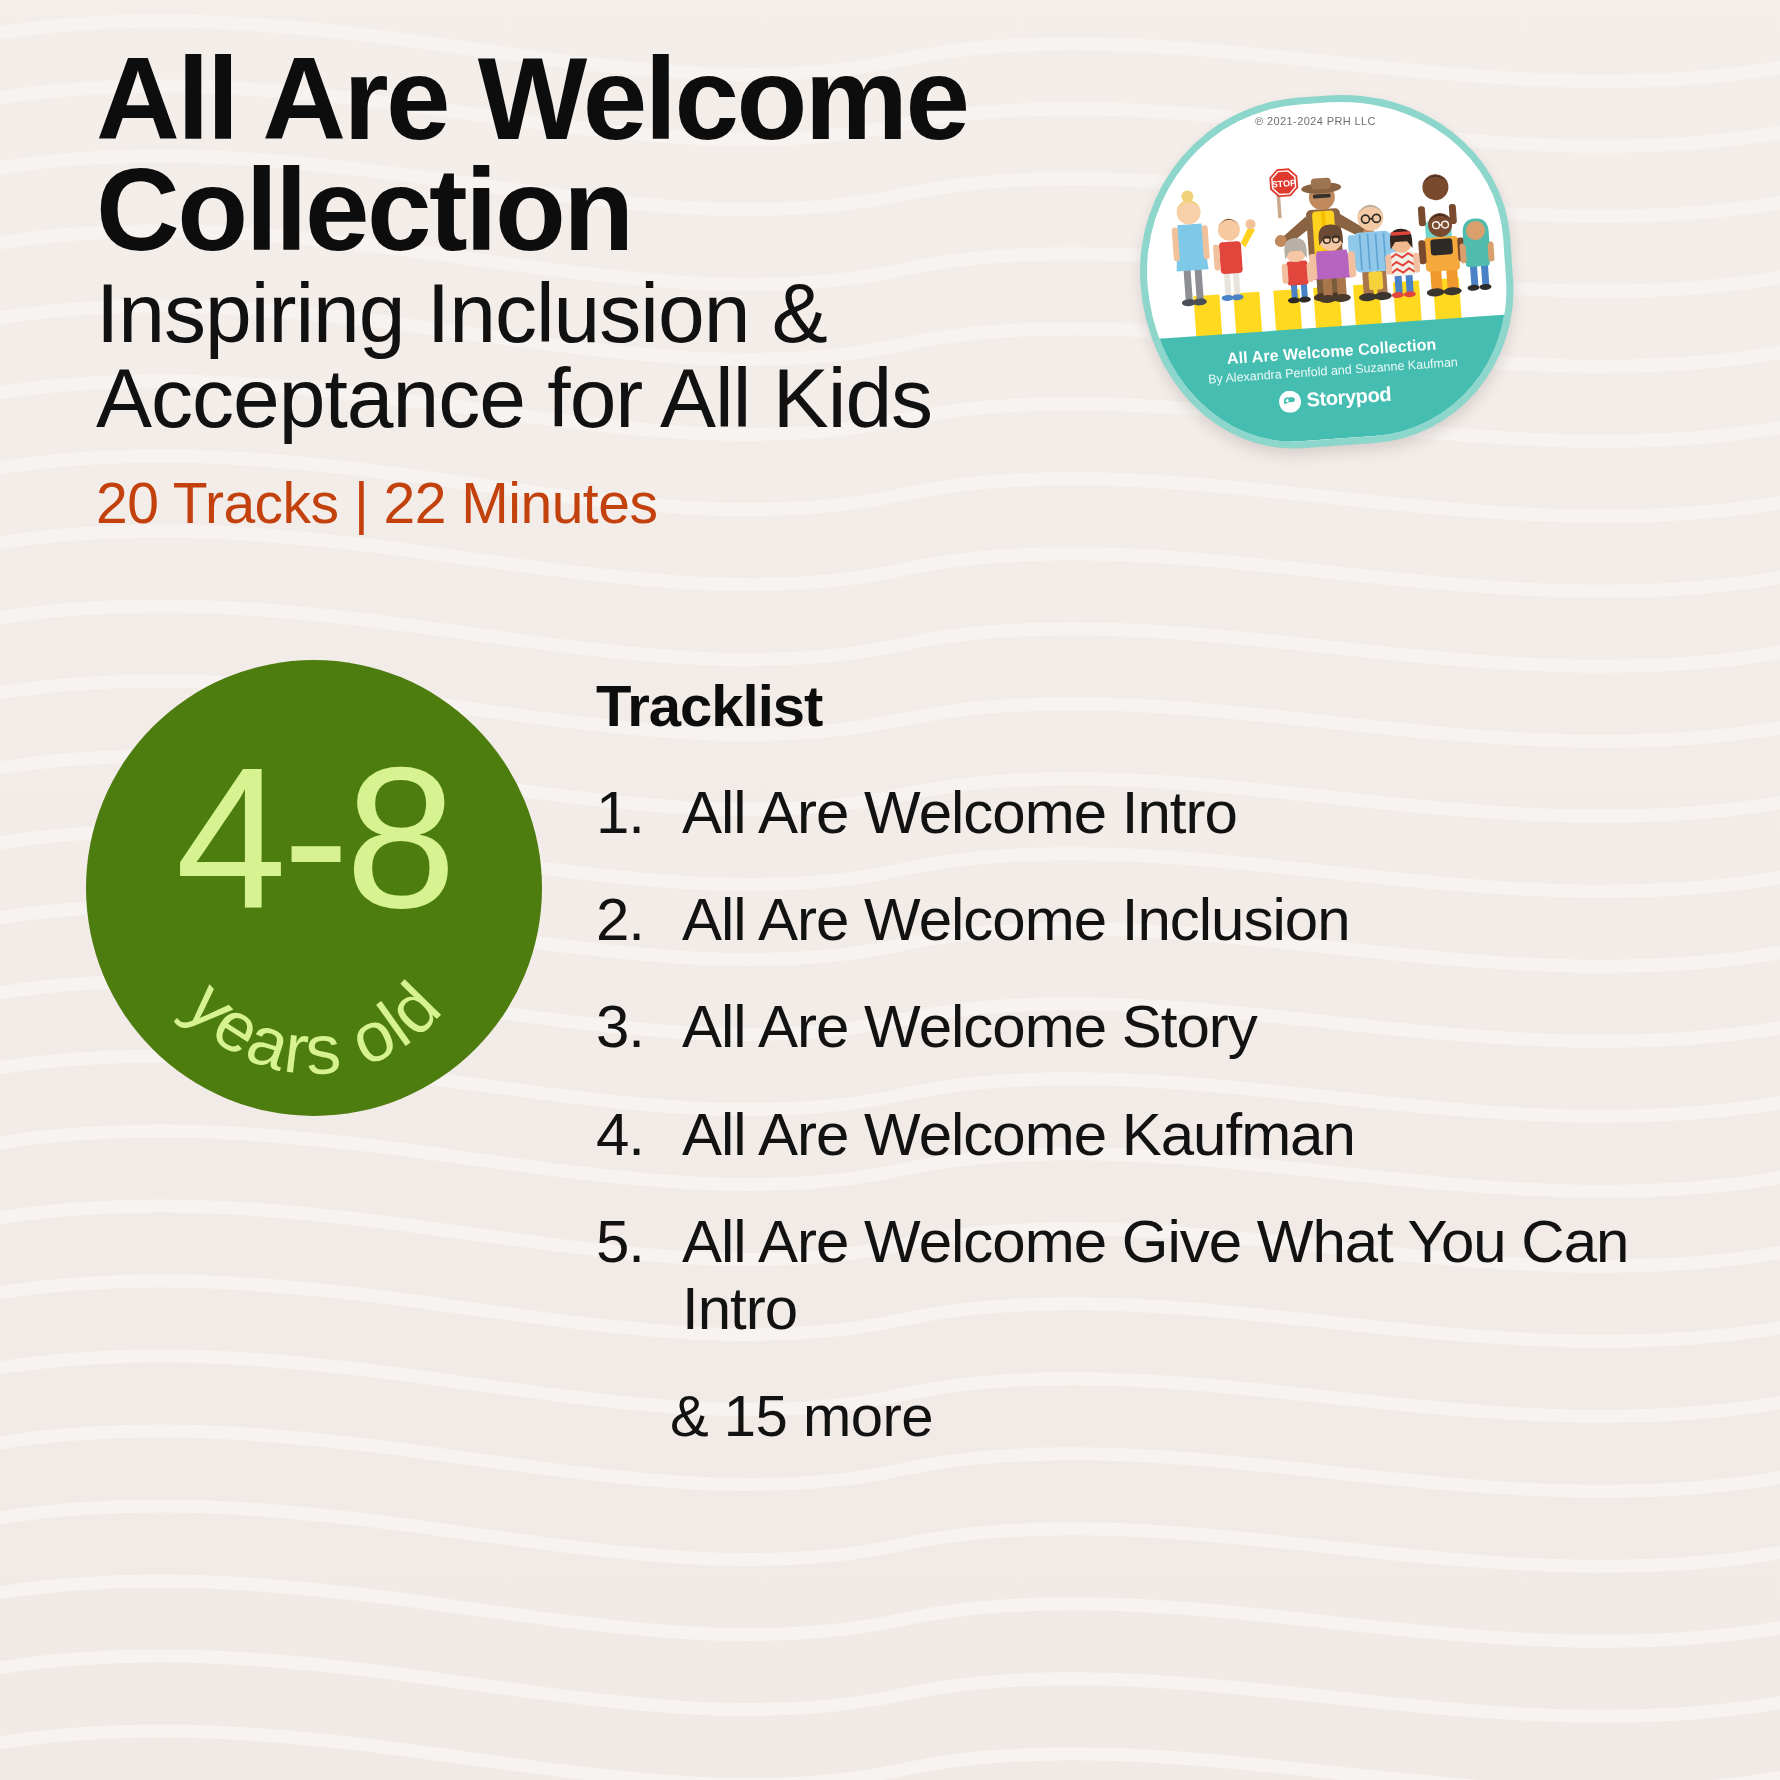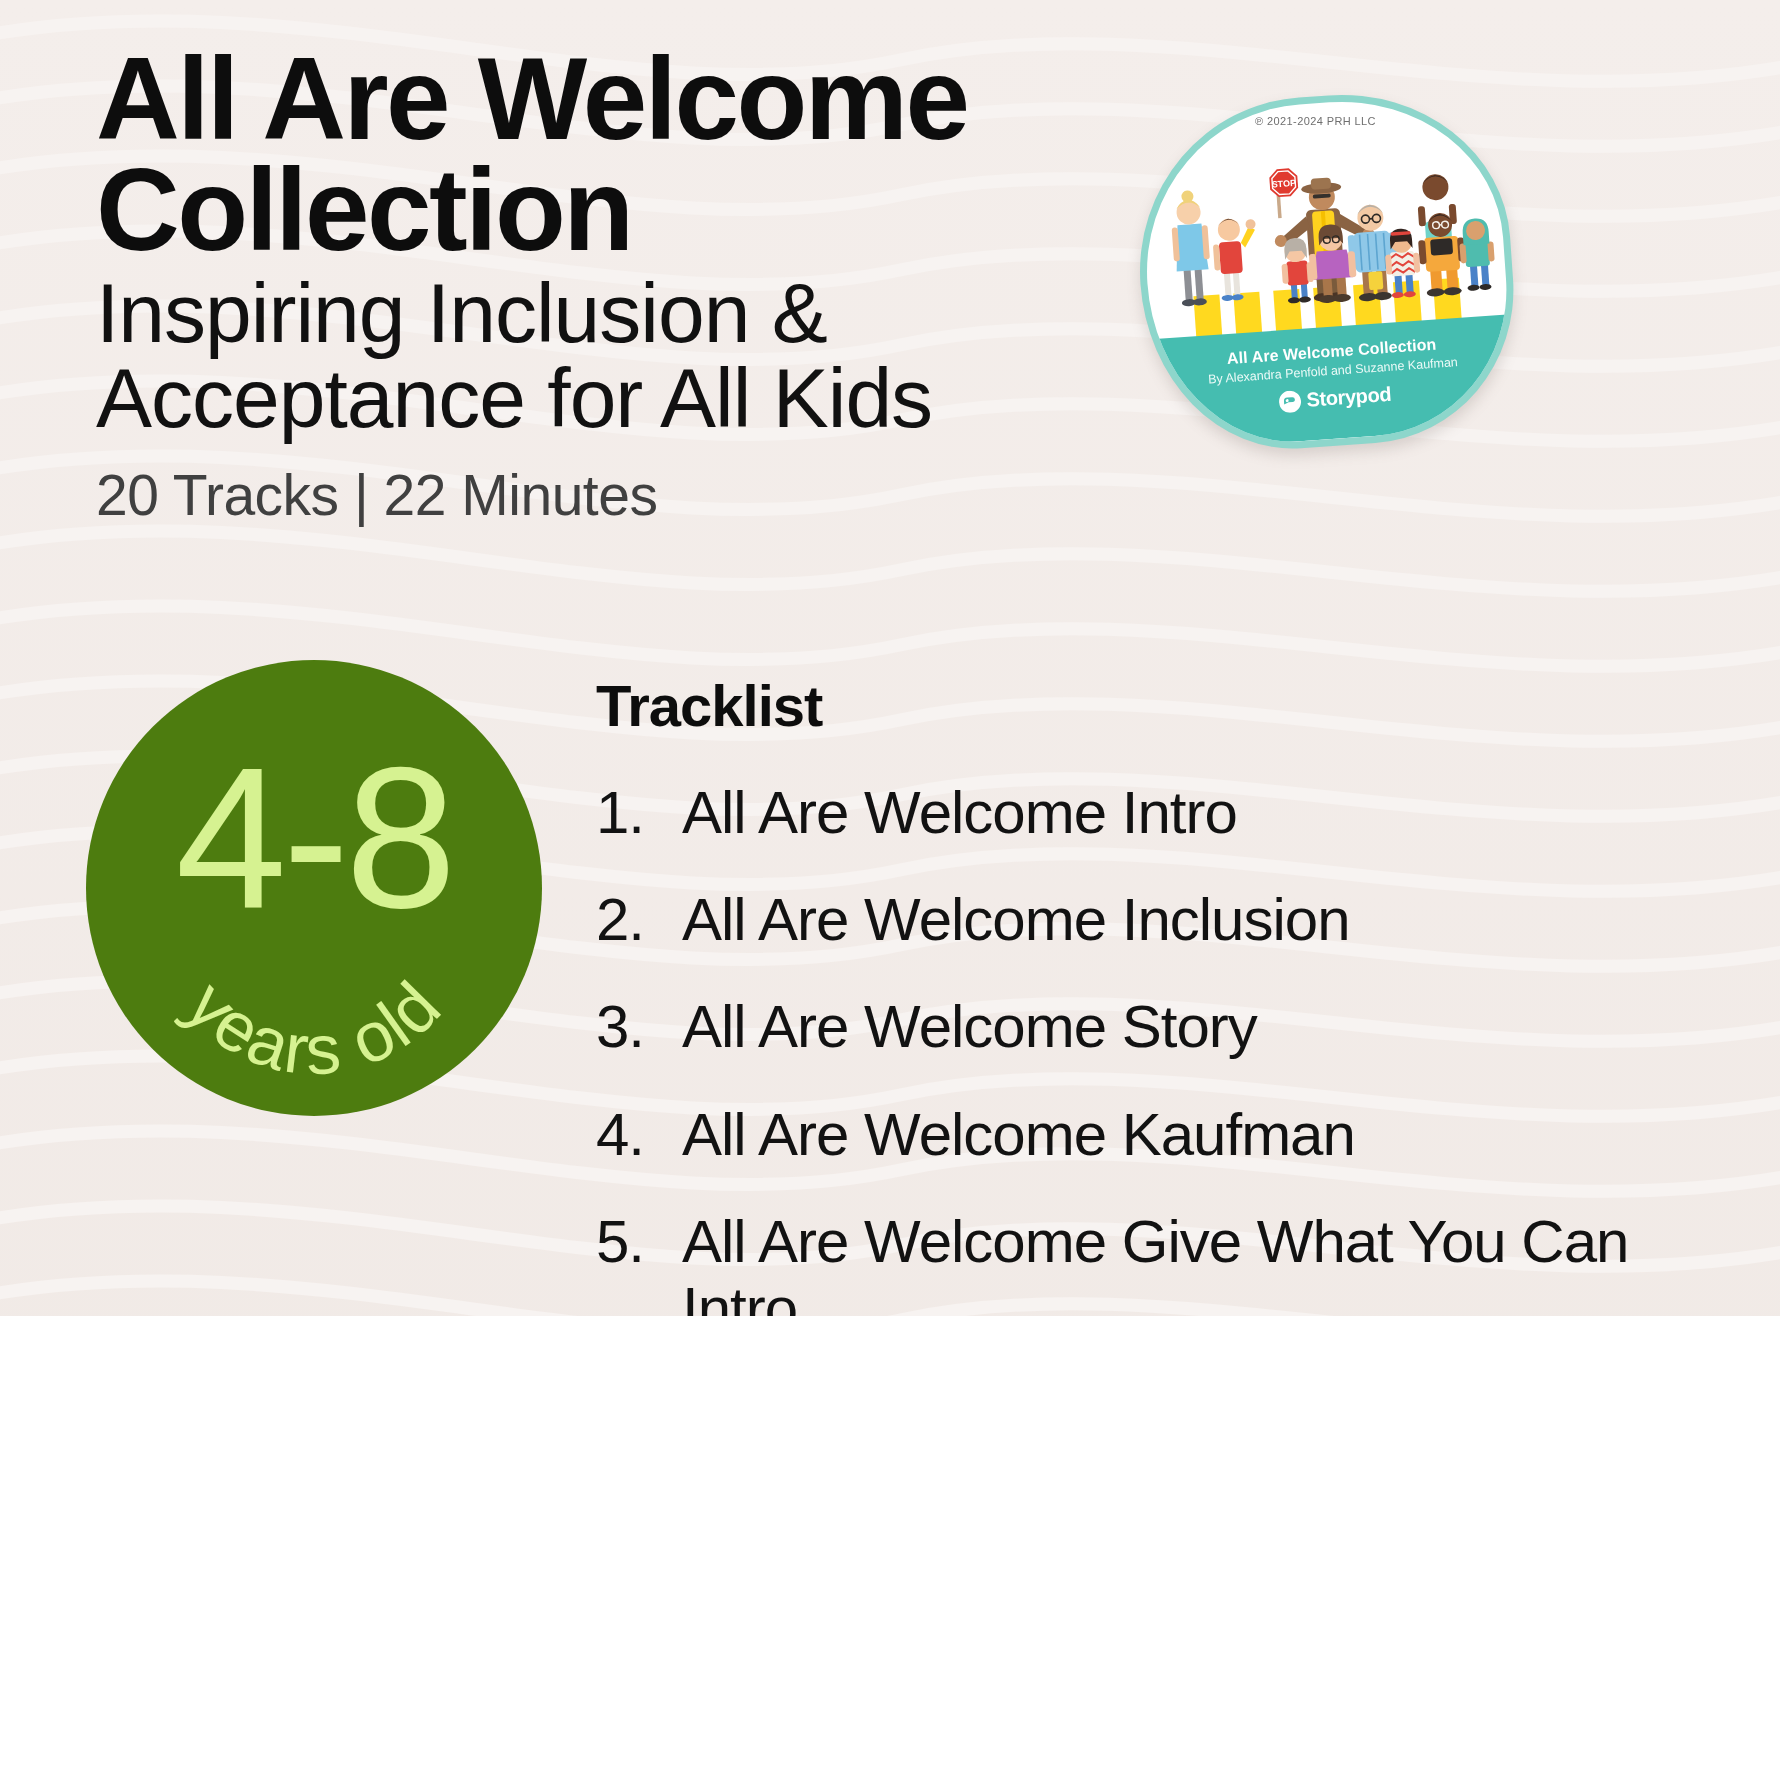--- a/index.html
+++ b/index.html
@@ -7,21 +7,21 @@
   html, body {
     width: 1780px;
     height: 1780px;
     overflow: hidden;
     font-family: "Liberation Sans", sans-serif;
   }
 
   #poster {
     position: relative;
     width: 1780px;
-    height: 1316px;
+    height: 1780px;
     background: #f2ebe8;
     overflow: hidden;
   }
 
   
   #bg-waves {
     position: absolute;
     inset: 0;
     width: 1780px;
     height: 1780px;
@@ -50,26 +50,26 @@
     margin-top: 4px;
     font-family: "Liberation Sans", sans-serif;
     font-weight: 400;
     font-size: 84px;
     line-height: 1.02;
     letter-spacing: -1px;
     color: #111111;
   }
 
   #meta {
-    margin-top: 20px;
+    margin-top: 28px;
     font-family: "Liberation Sans", sans-serif;
     font-weight: 400;
     font-size: 57px;
     letter-spacing: -0.5px;
-    color: #404040;
+    color: #c2410c;
   }
 
   
   #card-wrap {
     position: absolute;
     left: 1140px;
     top: 96px;
     width: 390px;
     height: 370px;
   }

